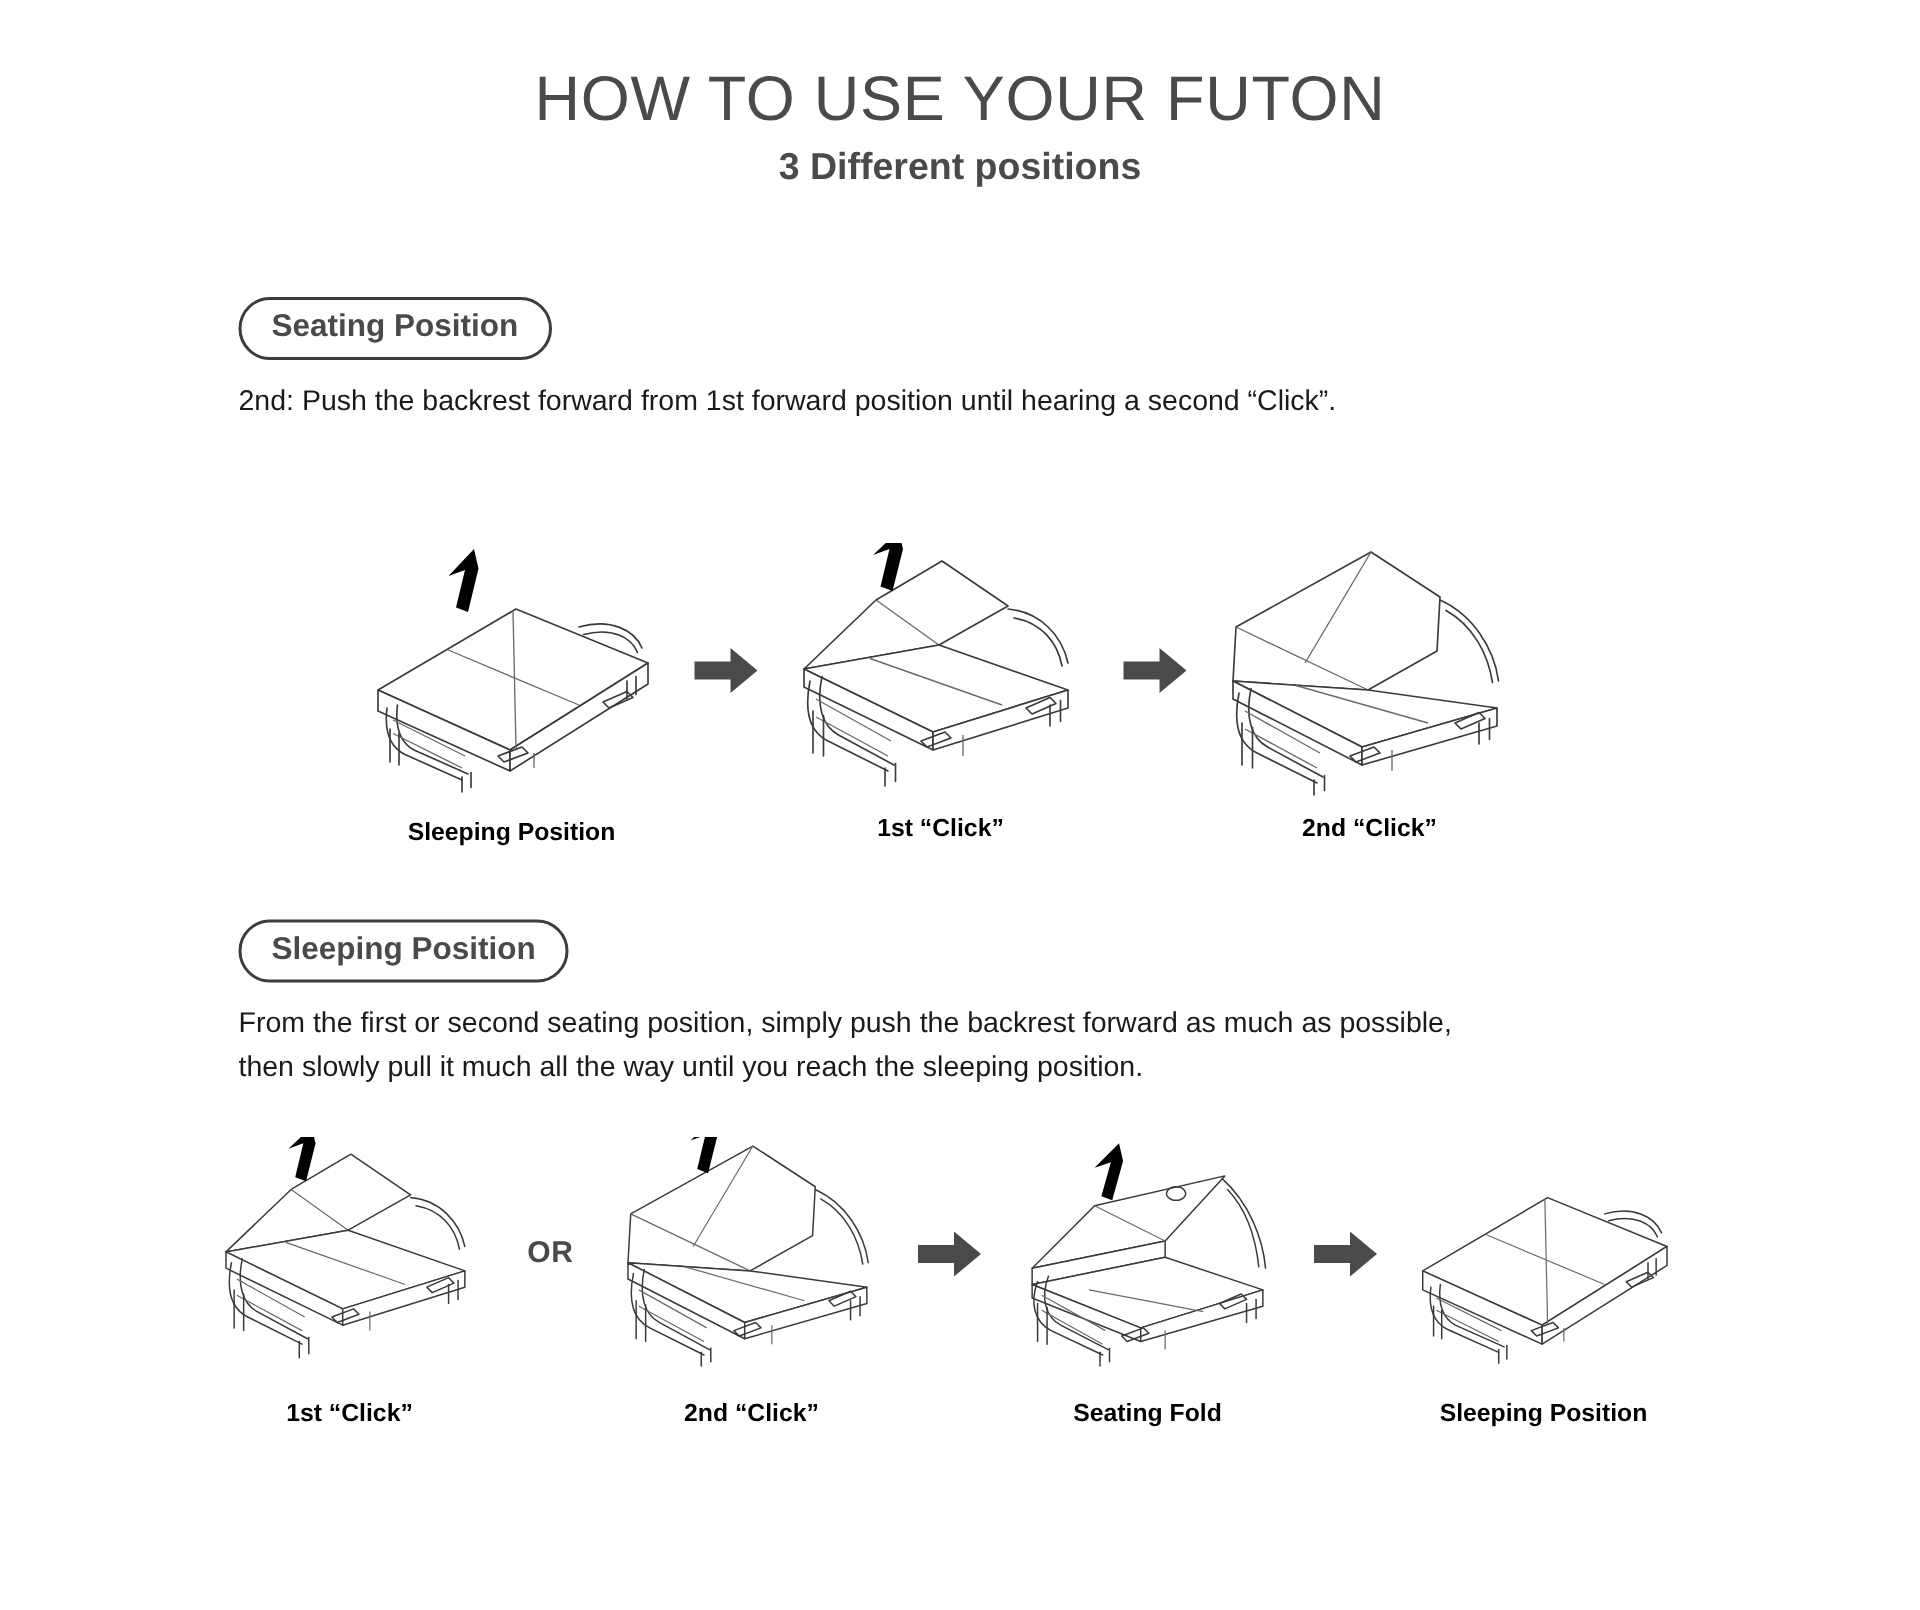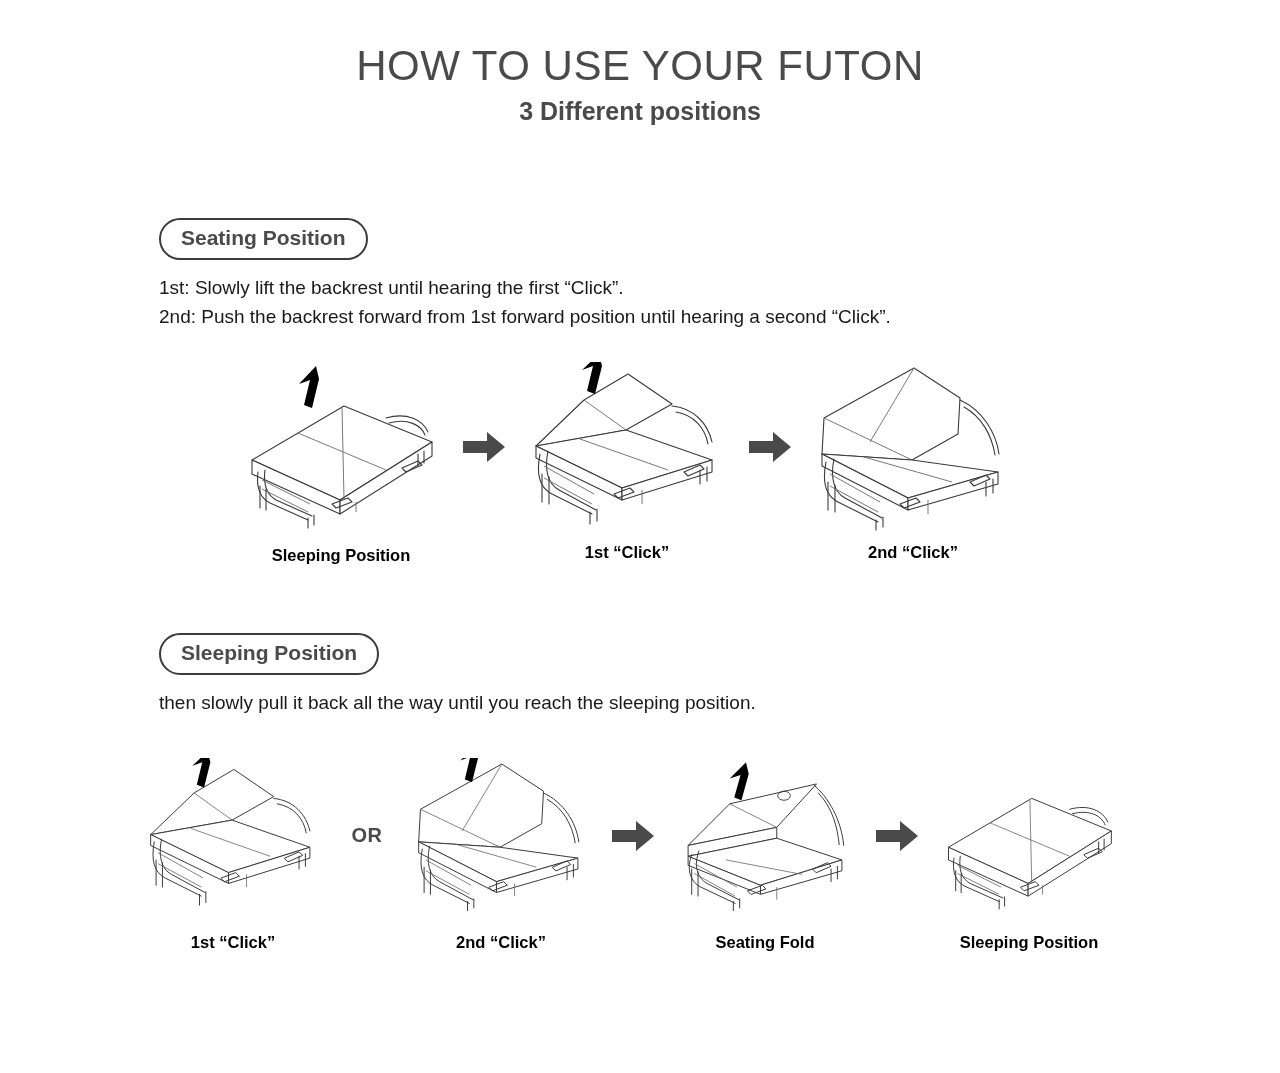--- a/index.html
+++ b/index.html
@@ -56,21 +56,20 @@
     line-height: 1.5;
     margin-top: 14px;
     max-width: 960px;
   }
   .section-body .line { display: block; }
 
   
   .section {
     position: absolute;
     left: 159px;
-    margin-top: 20px;
   }
   #seating-section { top: 198px; }
   #sleeping-section { top: 613px; }
 
   
   .diagram-row {
     position: absolute;
     display: flex;
     align-items: flex-start;
   }
@@ -127,21 +126,20 @@
 <body>
 
 <div class="header">
   <h1 class="main-title">HOW TO USE YOUR FUTON</h1>
   <h2 class="sub-title">3 Different positions</h2>
 </div>
 
 <div class="section" id="seating-section">
   <div class="section-badge">Seating Position</div>
   <div class="section-body">
-    <span class="line">1st: Slowly lift the backrest until hearing the first “Click”.</span>
     <span class="line">2nd: Push the backrest forward from 1st forward position until hearing a second “Click”.</span>
   </div>
 </div>
 
 <div class="diagram-row" id="row-seating">
 
   <div class="panel">
     <div class="panel-art">
       <svg width="210" height="170" viewBox="0 0 210 170">
 
@@ -259,21 +257,22 @@
         <path class="ln" d="M162 120 L178 113 L182 117 L166 124 Z"></path>
       </svg>
     </div>
     <div class="panel-label" style="margin-top:11px">2nd “Click”</div>
   </div>
 </div>
 
 <div class="section" id="sleeping-section">
   <div class="section-badge">Sleeping Position</div>
   <div class="section-body">
-    <span class="line">then slowly pull it back all the way until you reach the sleeping position.</span>
+    <span class="line">From the first or second seating position, simply push the backrest forward as much as possible,</span>
+    <span class="line">then slowly pull it much all the way until you reach the sleeping position.</span>
   </div>
 </div>
 
 <div class="diagram-row" id="row-sleeping">
 
   <div class="panel">
     <div class="panel-art">
       <svg width="190" height="155" viewBox="0 0 210 170">
         <path class="face" d="M14 84 L62 38 L106 12 L150 42 L104 68 Z"></path>
         <path class="ln-thin" d="M62 38 L104 68"></path>

